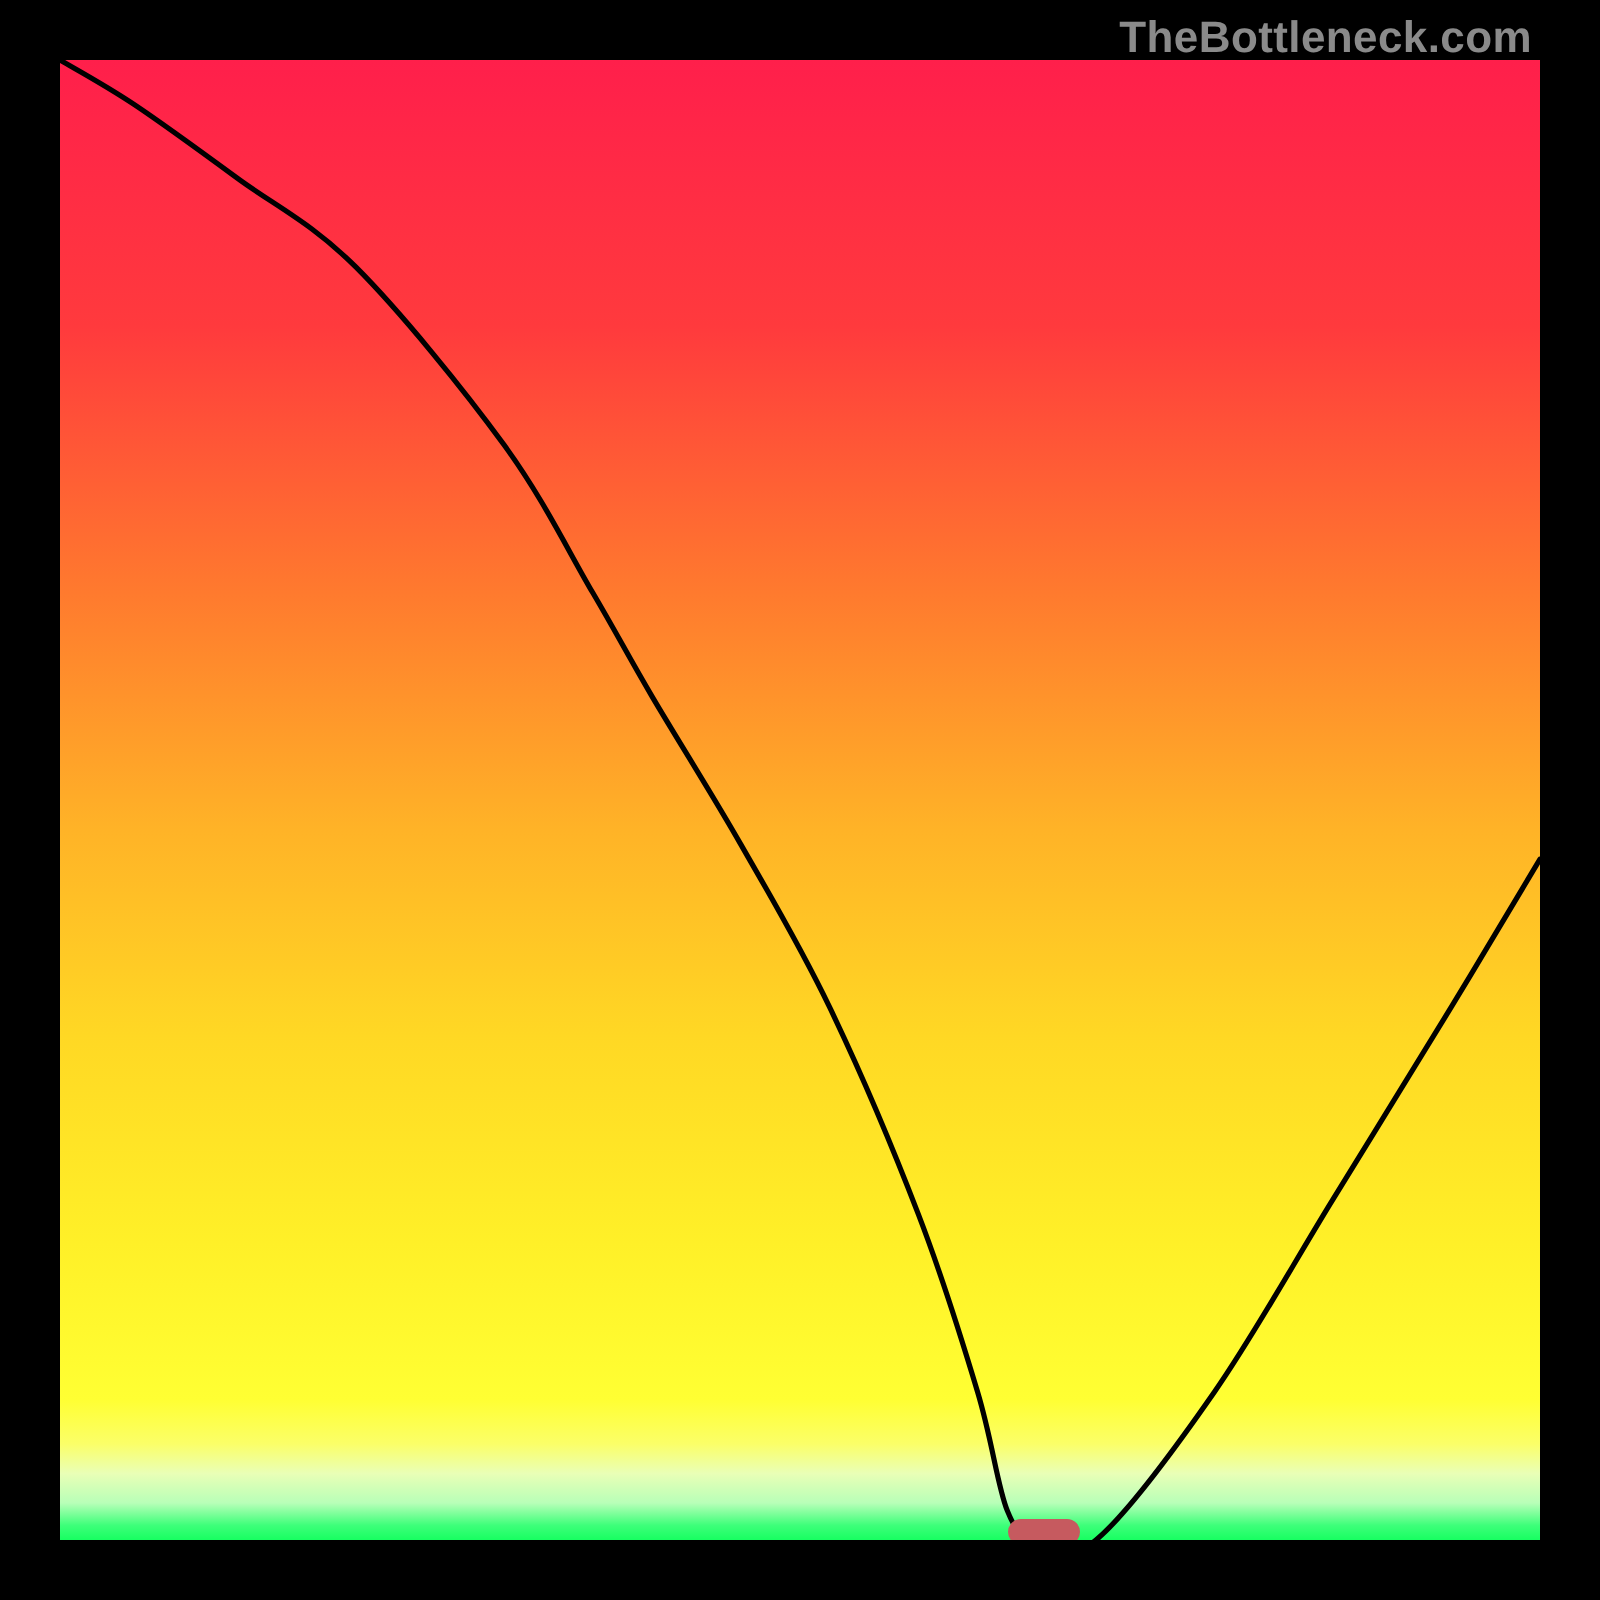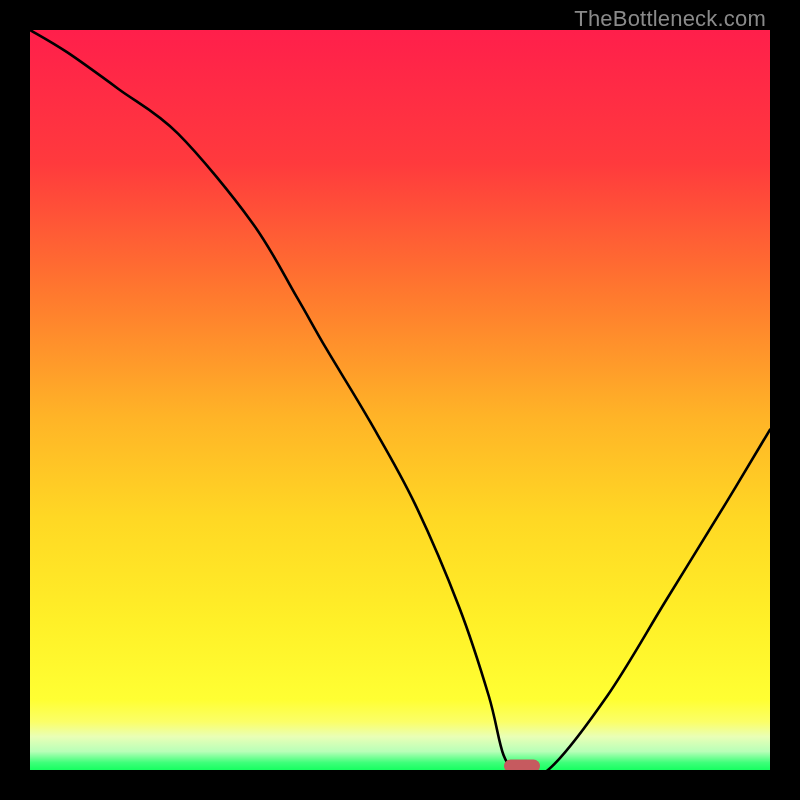--- a/index.html
+++ b/index.html
@@ -30,21 +30,21 @@
     display: block;
     width: 740px;
     height: 740px;
   }
   .watermark {
     position: absolute;
     top: 6px;
     right: 34px;
     color: #8a8a8a;
     font-size: 22px;
-    font-weight: 400;
+    font-weight: 700;
     letter-spacing: 0.2px;
     user-select: none;
   }
   .marker {
     position: absolute;
     width: 36px;
     height: 13px;
     border-radius: 7px;
     transform: translate(-50%, -50%);
   }

